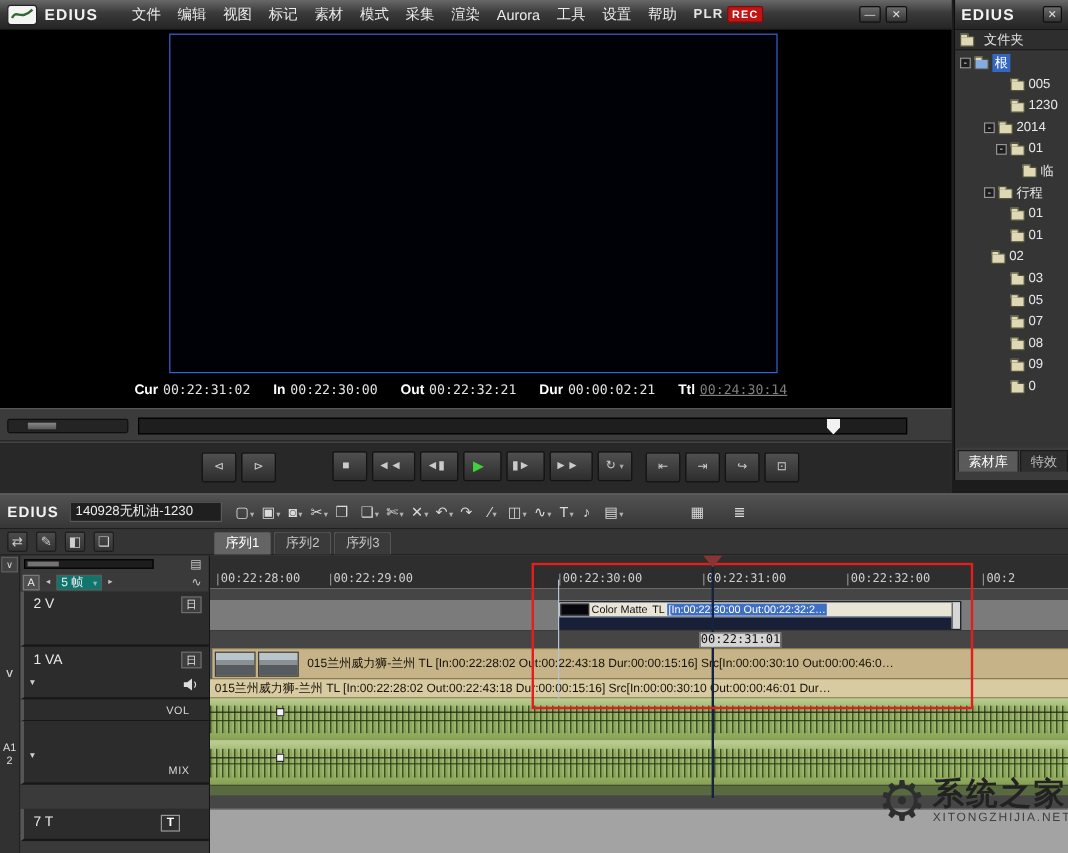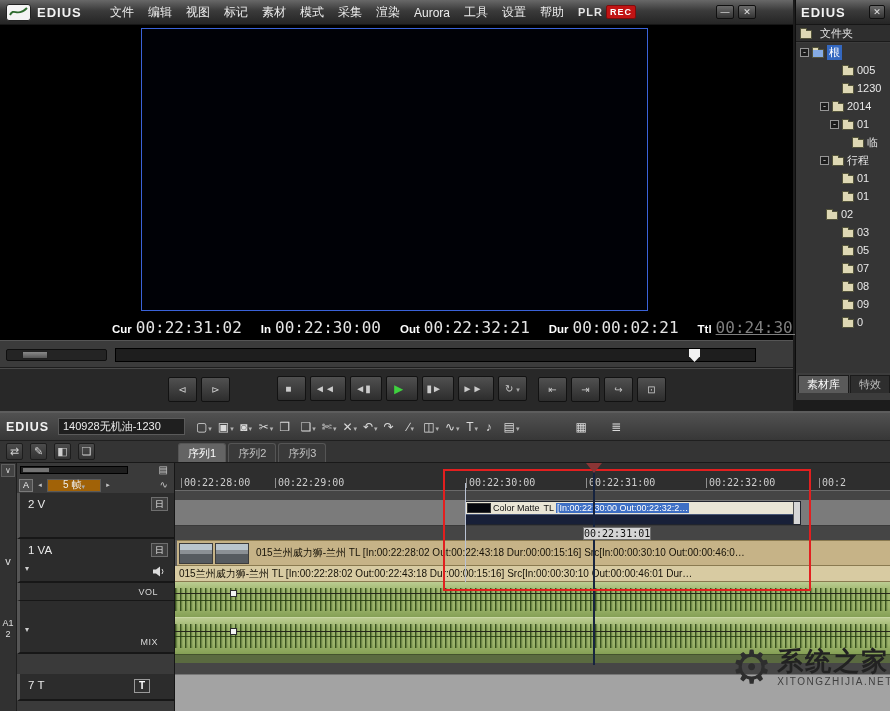--- a/index.html
+++ b/index.html
@@ -31,21 +31,21 @@
   .menubar { position:absolute; left:103px; top:0; height:25px; display:flex; align-items:center; }
   .menu-item { font-size:12px; color:#ececec; padding:3px 7px; cursor:default; }
   .plr-label { position:absolute; left:578px; top:6px; font-size:11px; font-weight:bold; color:#e6e6e6; letter-spacing:1px; }
   .rec-badge { position:absolute; left:606px; top:5px; width:30px; height:14px; background:#c11414; border:1px solid #7d0d0d; border-radius:2px; color:#fff; font-size:9px; font-weight:bold; text-align:center; line-height:12px; letter-spacing:1px; }
 
   .monitor { position:absolute; left:0; top:25px; width:793px; height:315px; background:#000; }
   .video-frame { position:absolute; left:141px; top:3px; width:507px; height:283px; background:#000106; border:1px solid #3a62d8; }
   .tc-row { position:absolute; left:112px; top:293px; display:flex; gap:19px; white-space:nowrap; }
   .tc { font-size:11.5px; color:#fff; }
   .tc-label { font-weight:bold; margin-right:4px; color:#fff; }
-  .tc-val { color:#e4e4e4; font-family:"DejaVu Sans Mono", monospace; font-size:16px; }
+  .tc-val { color:#e4e4e4; font-family:"DejaVu Sans Mono", monospace; font-size:11px; }
   .tc.dim .tc-val { color:#7f7f7f;text-decoration:underline; }
 
   .scrub-row { position:absolute; left:0; top:340px; width:793px; height:28px; background:#3b3b3b; border-top:1px solid #565656; border-bottom:1px solid #1d1d1d; }
   .mini-slider { position:absolute; left:6px; top:8px; width:101px; height:12px; background:#242424; border:1px solid #0f0f0f; border-radius:2px; }
   .mini-handle { position:absolute; left:15px; top:1px; width:26px; height:8px; background:linear-gradient(#8a8a8a,#565656); border:1px solid #222; border-radius:1px; }
   .seek-bar { position:absolute; left:115px; top:7px; width:641px; height:14px; background:#1e1e1e; border:1px solid #000; }
   .seek-marker { position:absolute; left:573px; top:0; width:11px; height:13px; background:#f2f2f2; clip-path:polygon(0 0,100% 0,100% 55%,50% 100%,0 55%); }
 
   .transport { position:absolute; left:0; top:368px; width:793px; height:43px; background:#282828; border-top:1px solid #4a4a4a; }
   .t-group { position:absolute; top:8px; display:flex; gap:4px; }
@@ -106,21 +106,21 @@
   .track-headers { position:absolute; left:17px; top:0; width:158px; height:100%; background:#3a3a3a; border-right:1px solid #161616; }
   .th-zoomrow { position:absolute; left:0; top:0; width:100%; height:14px; }
   .zoom-groove { position:absolute; left:3px; top:3px; width:108px; height:8px; background:#1e1e1e; border:1px solid #000; }
   .zoom-handle { position:absolute; left:2px; top:1px; width:26px; height:4px; background:#747474; }
   .th-ic-right { position:absolute; right:6px; top:1px; color:#c8c8c8; font-size:10px; }
   .th-audiorow { position:absolute; left:0; top:14px; width:100%; height:16px; display:flex; align-items:center; gap:3px; padding-left:2px; }
   .a-box { width:14px; height:13px; background:#4f4f4f; border:1px solid #7a7a7a; color:#f0f0f0; font-size:9px; text-align:center; line-height:11px; }
   .arrow-btn { color:#c6c6c6; font-size:7px; width:8px; text-align:center; }
   .arrow-btn.left::before { content:"◂"; }
   .arrow-btn.right::before { content:"▸"; }
-  .frame-box { width:54px; height:13px; background:#a16207; border:1px solid #5a5a5a; color:#ededed; font-size:10px; display:flex; align-items:center; justify-content:center; padding:0 3px; }
+  .frame-box { width:38px; height:13px; background:#0f766e; border:1px solid #5a5a5a; color:#ededed; font-size:10px; display:flex; align-items:center; justify-content:space-between; padding:0 3px; }
   .frame-box .caret::before { content:"▾"; font-size:7px; color:#aaa; }
   .wave-ic { position:absolute; right:6px; top:16px; color:#c8c8c8; font-size:10px; }
   .th-cell { position:absolute; left:0; width:100%; background:#2c2c2c; border-bottom:2px solid #171717; border-left:3px solid #555; }
   .th-2v  { top:30px;  height:46px; }
   .th-va  { top:76px;  height:44px; }
   .th-vol { top:120px; height:18px; border-bottom:1px solid #171717; }
   .th-mix { top:138px; height:53px; }
   .th-gapcell { top:191px; height:20px; background:#3a3a3a; border:none; }
   .th-1t  { top:211px; height:27px; }
   .th-bottom { top:238px; height:12px; background:#3a3a3a; border:none; }

